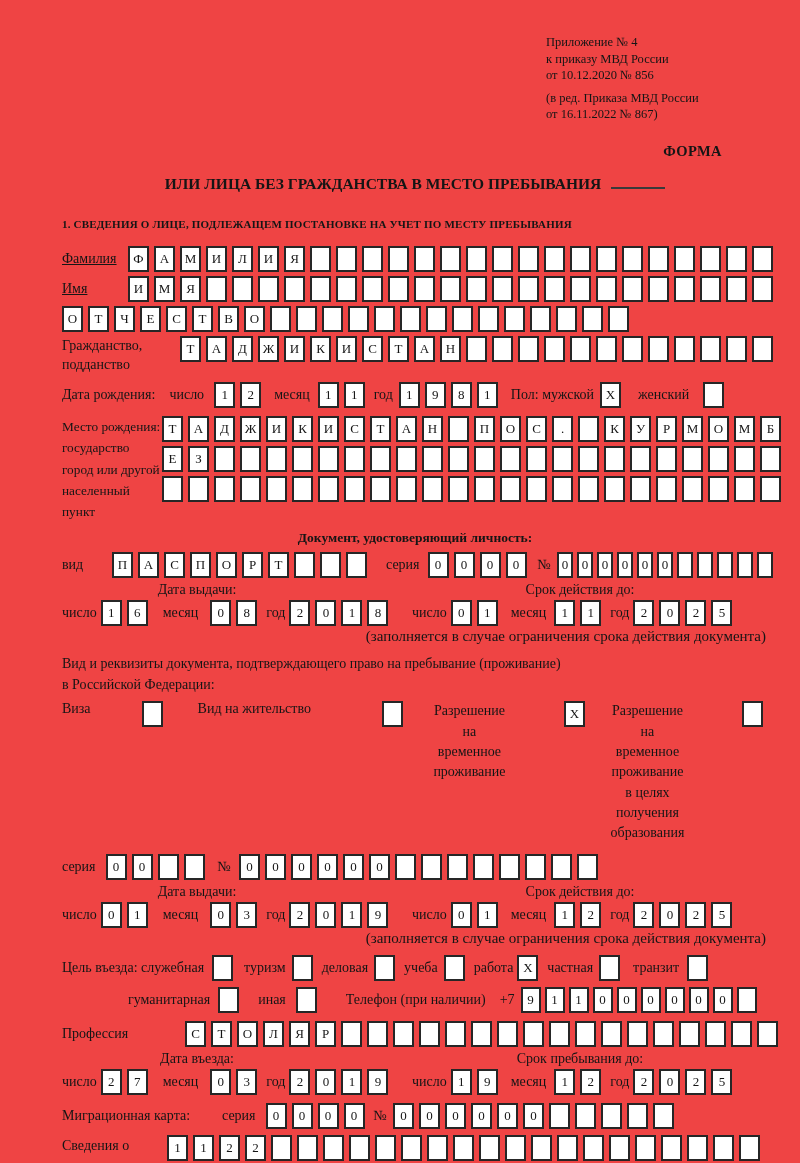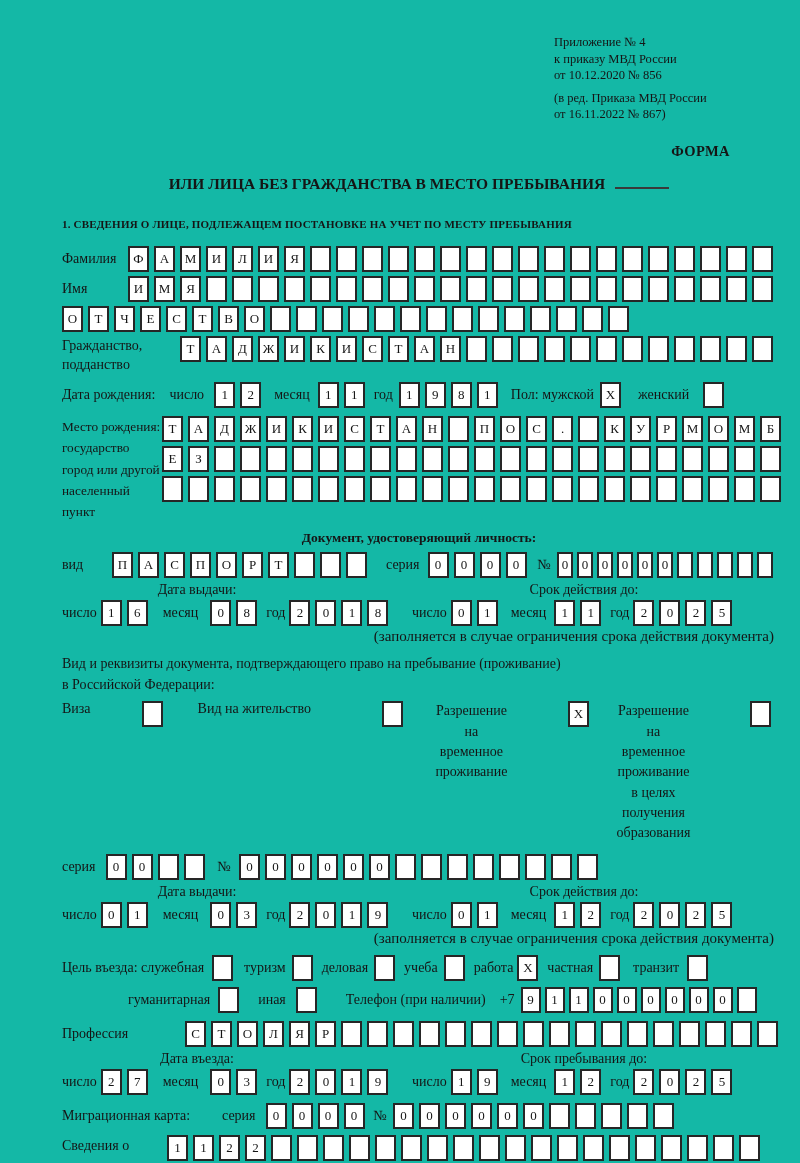--- a/index.html
+++ b/index.html
@@ -2,21 +2,21 @@
 <html><head>
 <meta charset="utf-8">
 <style>
   * { margin:0; padding:0; box-sizing:border-box; }
   html,body { background:#fff; }
   body {
     width:800px; height:1163px;
     font-family:"Liberation Serif","DejaVu Serif",serif;
     color:#151515;
   }
-  .page { width:800px; height:1163px; padding:34px 24px 10px 62px; overflow:hidden; background:#14b8a6; }
+  .page { width:800px; height:1163px; padding:34px 32px 10px 62px; overflow:hidden; background:#ef4444; }
 
   .hdr { margin-left:auto; width:196px; font-size:12.5px; line-height:1.32; margin-right:26px; }
   .hdr .grp2 { margin-top:6px; }
   .forma { text-align:right; font-weight:bold; font-size:14.5px; margin:20px 46px 0 0; letter-spacing:.4px; }
 
   .title { text-align:center; font-weight:bold; font-size:15.5px; line-height:1.55; margin-top:12px; }
   .blank { display:inline-block; width:54px; border-bottom:2px solid #3a3a3a; height:.9em; margin-left:10px; }
 
   .sec-head { font-weight:bold; font-size:11px; margin-top:22px; letter-spacing:.2px; }
 
@@ -27,21 +27,21 @@
   .cellrow { display:flex; flex-wrap:nowrap; }
   .cell {
     flex:0 0 auto; width:21px; height:26px; border:2px solid #262626;
     margin-right:5px; display:inline-flex; align-items:center; justify-content:center;
     font-size:13px; background:#fff;
   }
   .sm .cell { width:16px; margin-right:4px; }
   .md .cell { width:20px; margin-right:4px; }
   .mb4 { margin-bottom:4px; }
 
-  .w66 { width:66px; flex:0 0 66px; }
+  .w66 { width:66px; flex:0 0 66px;text-decoration:underline; }
   .w50 { width:50px; flex:0 0 50px; }
   .w100 { width:100px; flex:0 0 100px; }
   .w118 { width:118px; flex:0 0 118px; }
   .w123 { width:123px; flex:0 0 123px; }
   .w130 { width:130px; flex:0 0 130px; }
   .w145 { width:145px; flex:0 0 145px; }
   .w105 { width:105px; flex:0 0 105px; }
   .ml4{margin-left:4px}.ml6{margin-left:6px}.ml8{margin-left:8px}.ml10{margin-left:10px}
   .ml12{margin-left:12px}.ml14{margin-left:14px}.ml20{margin-left:20px}
   .ml24{margin-left:24px}.ml30{margin-left:30px}

